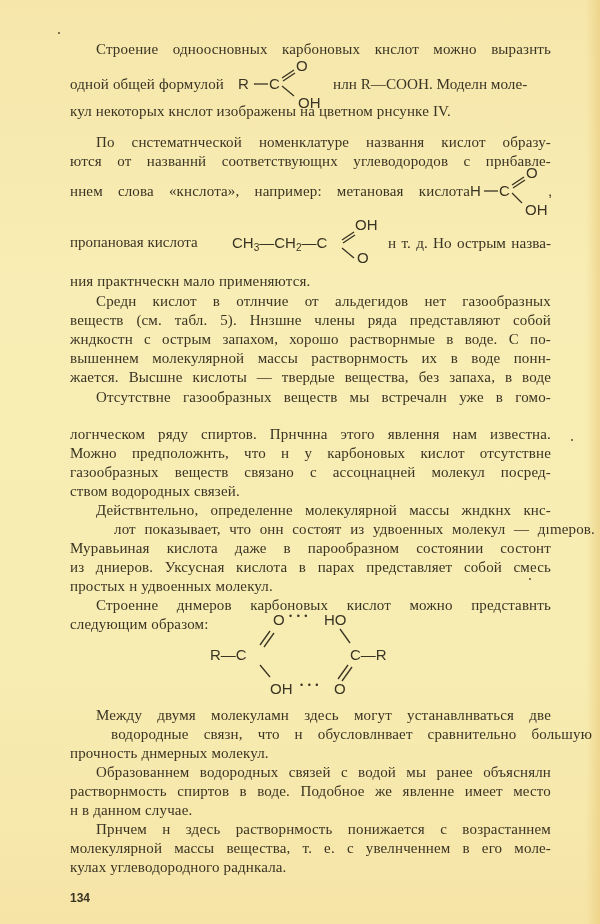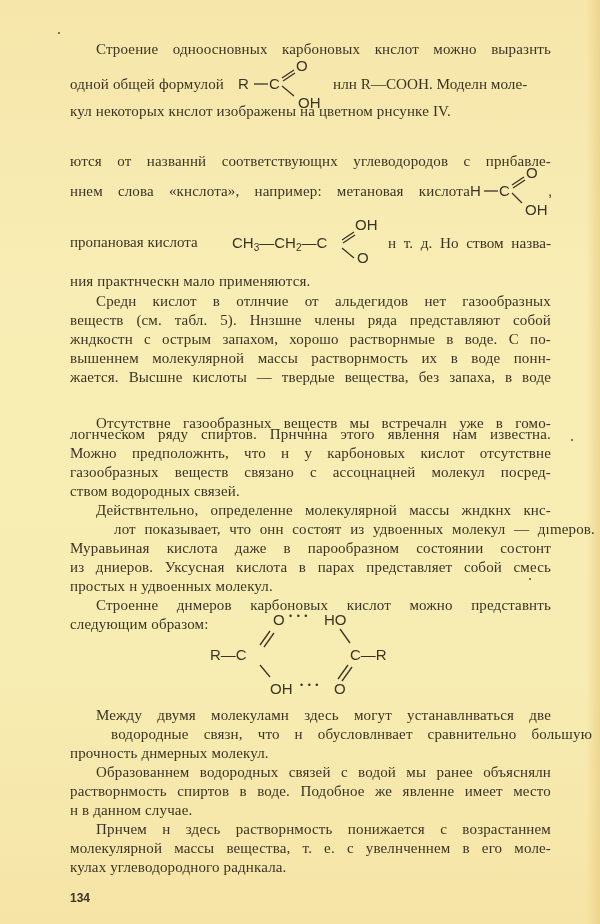--- a/index.html
+++ b/index.html
@@ -50,20 +50,21 @@
     <line x1="29" y1="23" x2="41" y2="15"></line>
     <line x1="28" y1="28" x2="40" y2="38"></line>
   </svg>
   <div class="chem" style="left:269px; top:75px;">C</div>
   <div class="chem" style="left:296px; top:57px;">O</div>
   <div class="chem" style="left:298px; top:94px;">OH</div>
   <div class="chem" style="left:333px; top:75px; font-family:'Liberation Serif',serif; font-size:15.2px;">нлн R—COOH. Моделн моле-</div>
 
   <div class="line last" style="top:102px;">кул некоторых кнслот изображены на цветном рнсунке IV.</div>
 
+  <div class="line indent" style="top:133px;">По снстематнческой номенклатуре названня кислот образу-</div>
   <div class="line" style="top:152px;">ются от названнй соответствующнх углеводородов с прнбавле-</div>
   <div class="line last" style="top:182px; width:400px; text-align-last:justify;">ннем слова «кнслота», например: метановая кислота</div>
 
   <div class="chem" style="left:470px; top:182px;">H</div>
   <svg style="position:absolute; left:482px; top:165px;" width="60" height="50">
     <line x1="2" y1="26" x2="16" y2="26"></line>
     <line x1="30" y1="20" x2="42" y2="12"></line>
     <line x1="31" y1="23" x2="43" y2="15"></line>
     <line x1="30" y1="28" x2="40" y2="38"></line>
   </svg>
@@ -76,31 +77,31 @@
   <div class="chem" style="left:232px; top:234px;">
     <span>CH</span><span class="sub">3</span>—<span>CH</span><span class="sub">2</span>—<span>C</span>
   </div>
   <svg style="position:absolute; left:340px; top:218px;" width="40" height="50">
     <line x1="2" y1="22" x2="14" y2="14"></line>
     <line x1="3" y1="25" x2="15" y2="17"></line>
     <line x1="2" y1="30" x2="14" y2="40"></line>
   </svg>
   <div class="chem" style="left:355px; top:216px;">OH</div>
   <div class="chem" style="left:357px; top:249px;">O</div>
-  <div class="chem" style="left:388px; top:234px; font-family:'Liberation Serif',serif; font-size:15.2px; width:163px; text-align:justify; text-align-last:justify;">н т. д. Но ством назва-</div>
+  <div class="chem" style="left:388px; top:234px; font-family:'Liberation Serif',serif; font-size:15.2px; width:163px; text-align:justify; text-align-last:justify;">н т. д. Но острым назва-</div>
 
   <div class="line last" style="top:272px;">ния практнческн мало применяются.</div>
 
   <div class="line indent" style="top:292px;">Средн кислот в отлнчие от альдегидов нет газообразных</div>
   <div class="line" style="top:311px;">веществ (см. табл. 5). Ннзшне члены ряда представляют собой</div>
   <div class="line" style="top:330px;">жндкостн с острым запахом, хорошо растворнмые в воде. С по-</div>
   <div class="line" style="top:349px;">вышеннем молекулярной массы растворнмость их в воде понн-</div>
   <div class="line" style="top:368px;">жается. Высшне кислоты — твердые вещества, без запаха, в воде</div>
 
-  <div class="line indent" style="top:414px;">Отсутствне газообразных веществ мы встречалн уже в гомо-</div>
+  <div class="line indent" style="top:388px;">Отсутствне газообразных веществ мы встречалн уже в гомо-</div>
   <div class="line" style="top:425px;">логнческом ряду спиртов. Прнчнна этого явлення нам известна.</div>
   <div class="line" style="top:444px;">Можно предположнть, что н у карбоновых кислот отсутствне</div>
   <div class="line" style="top:463px;">газообразных веществ связано с ассоцнацней молекул посред-</div>
   <div class="line last" style="top:482px;">ством водородных связей.</div>
 
   <div class="line indent" style="top:501px;">Действнтельно, определенне молекулярной массы жндкнх кнс-</div>
   <div class="line" style="top:520px;margin-left:44px;">лот показывает, что онн состоят из удвоенных молекул — дımеров.</div>
   <div class="line" style="top:539px;">Муравьиная кислота даже в парообразном состоянии состонт</div>
   <div class="line" style="top:558px;">из дниеров. Уксусная кислота в парах представляет собой смесь</div>
   <div class="line last" style="top:577px;">простых н удвоенных молекул.</div>

